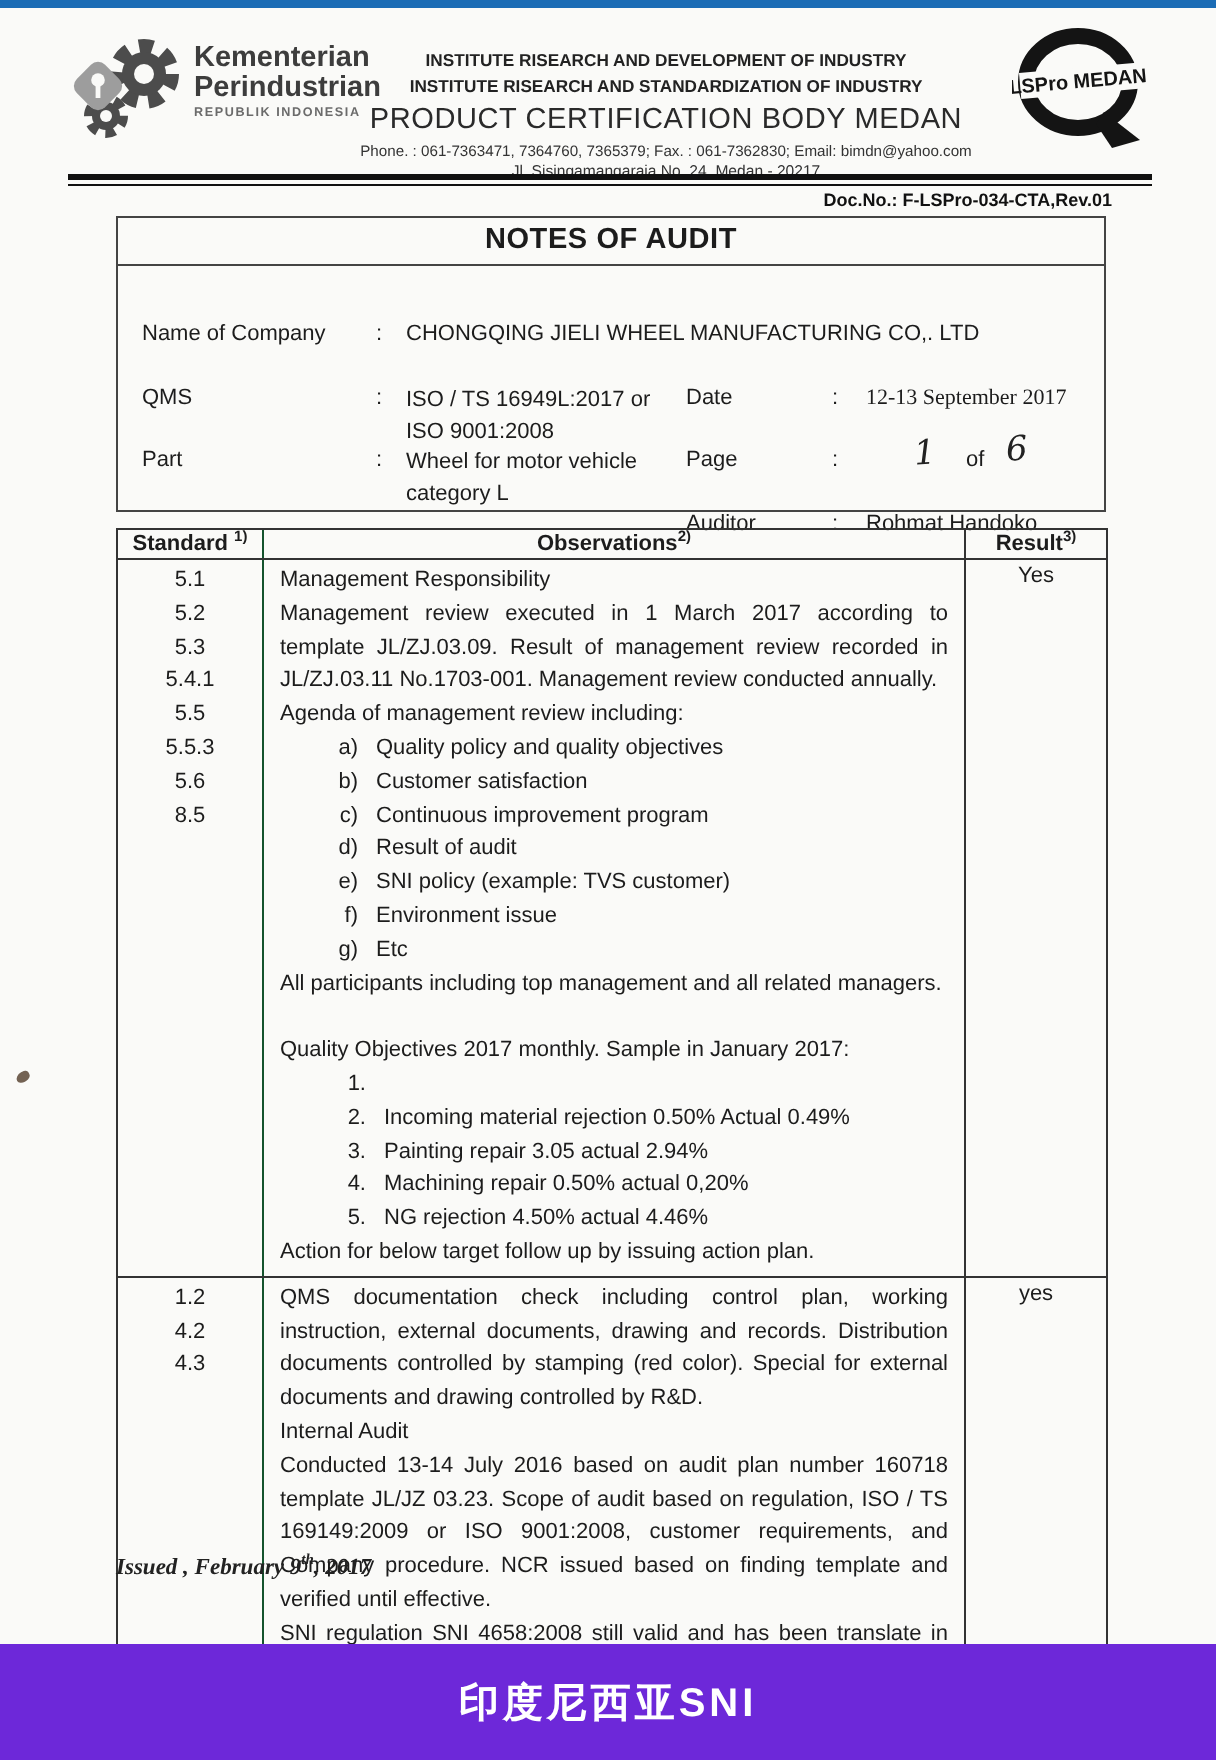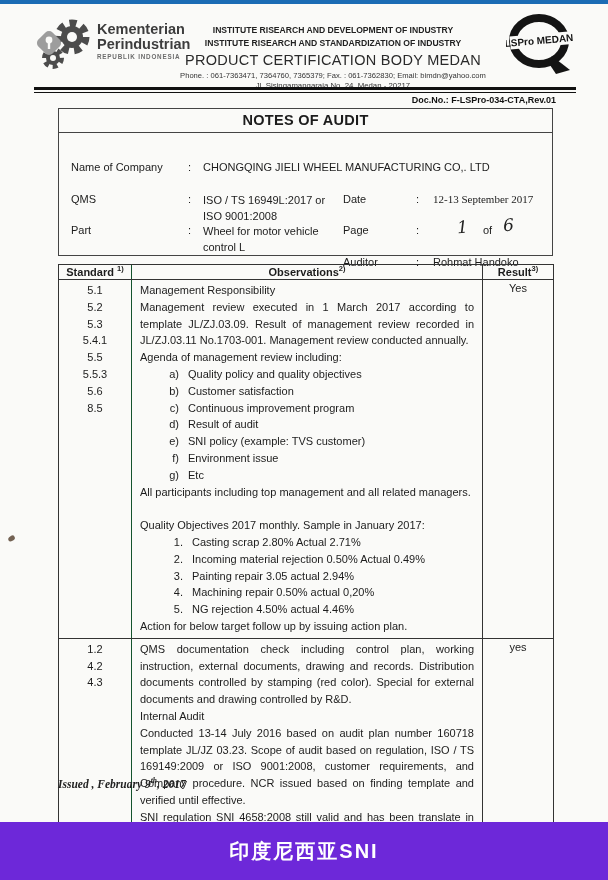--- a/index.html
+++ b/index.html
@@ -172,21 +172,21 @@
     <div class="fld" style="left:129px; top:84px;">:</div>
     <div class="fld two-line" style="left:144px; top:84px; width:135px;">
       <div>ISO / TS 16949L:2017 or</div>
       <div>ISO  9001:2008</div>
     </div>
 
     <div class="fld" style="left:12px; top:115px;">Part</div>
     <div class="fld" style="left:129px; top:115px;">:</div>
     <div class="fld two-line" style="left:144px; top:115px; width:140px;">
       <div>Wheel for motor vehicle</div>
-      <div>control L</div>
+      <div>category L</div>
     </div>
 
     <div class="fld" style="left:284px; top:84px;">Date</div>
     <div class="fld" style="left:357px; top:84px;">:</div>
     <div class="fld" style="left:374px; top:84px;font-family:Liberation Serif, serif;">12-13 September 2017</div>
 
     <div class="fld" style="left:284px; top:115px;">Page</div>
     <div class="fld" style="left:357px; top:115px;">:</div>
     <div class="fld handwrit" style="left:398px; top:108px;">1</div>
     <div class="fld" style="left:424px; top:115px;">of</div>
@@ -249,21 +249,20 @@
                 <span class="li-marker">g)</span>
                 <span>Etc</span>
               </div>
             </div>
           <div class="obs-line">All participants including top management and all related managers.</div>
           <div class="obs-blank"></div>
           <div class="obs-line">Quality Objectives 2017 monthly. Sample in January 2017:</div>
           <div>
               <div class="li-n">
                 <span class="li-marker">1.</span>
-                <span>Casting scrap 2.80% Actual 2.71%</span>
               </div>
               <div class="li-n">
                 <span class="li-marker">2.</span>
                 <span>Incoming material rejection 0.50% Actual 0.49%</span>
               </div>
               <div class="li-n">
                 <span class="li-marker">3.</span>
                 <span>Painting repair 3.05 actual 2.94%</span>
               </div>
               <div class="li-n">

